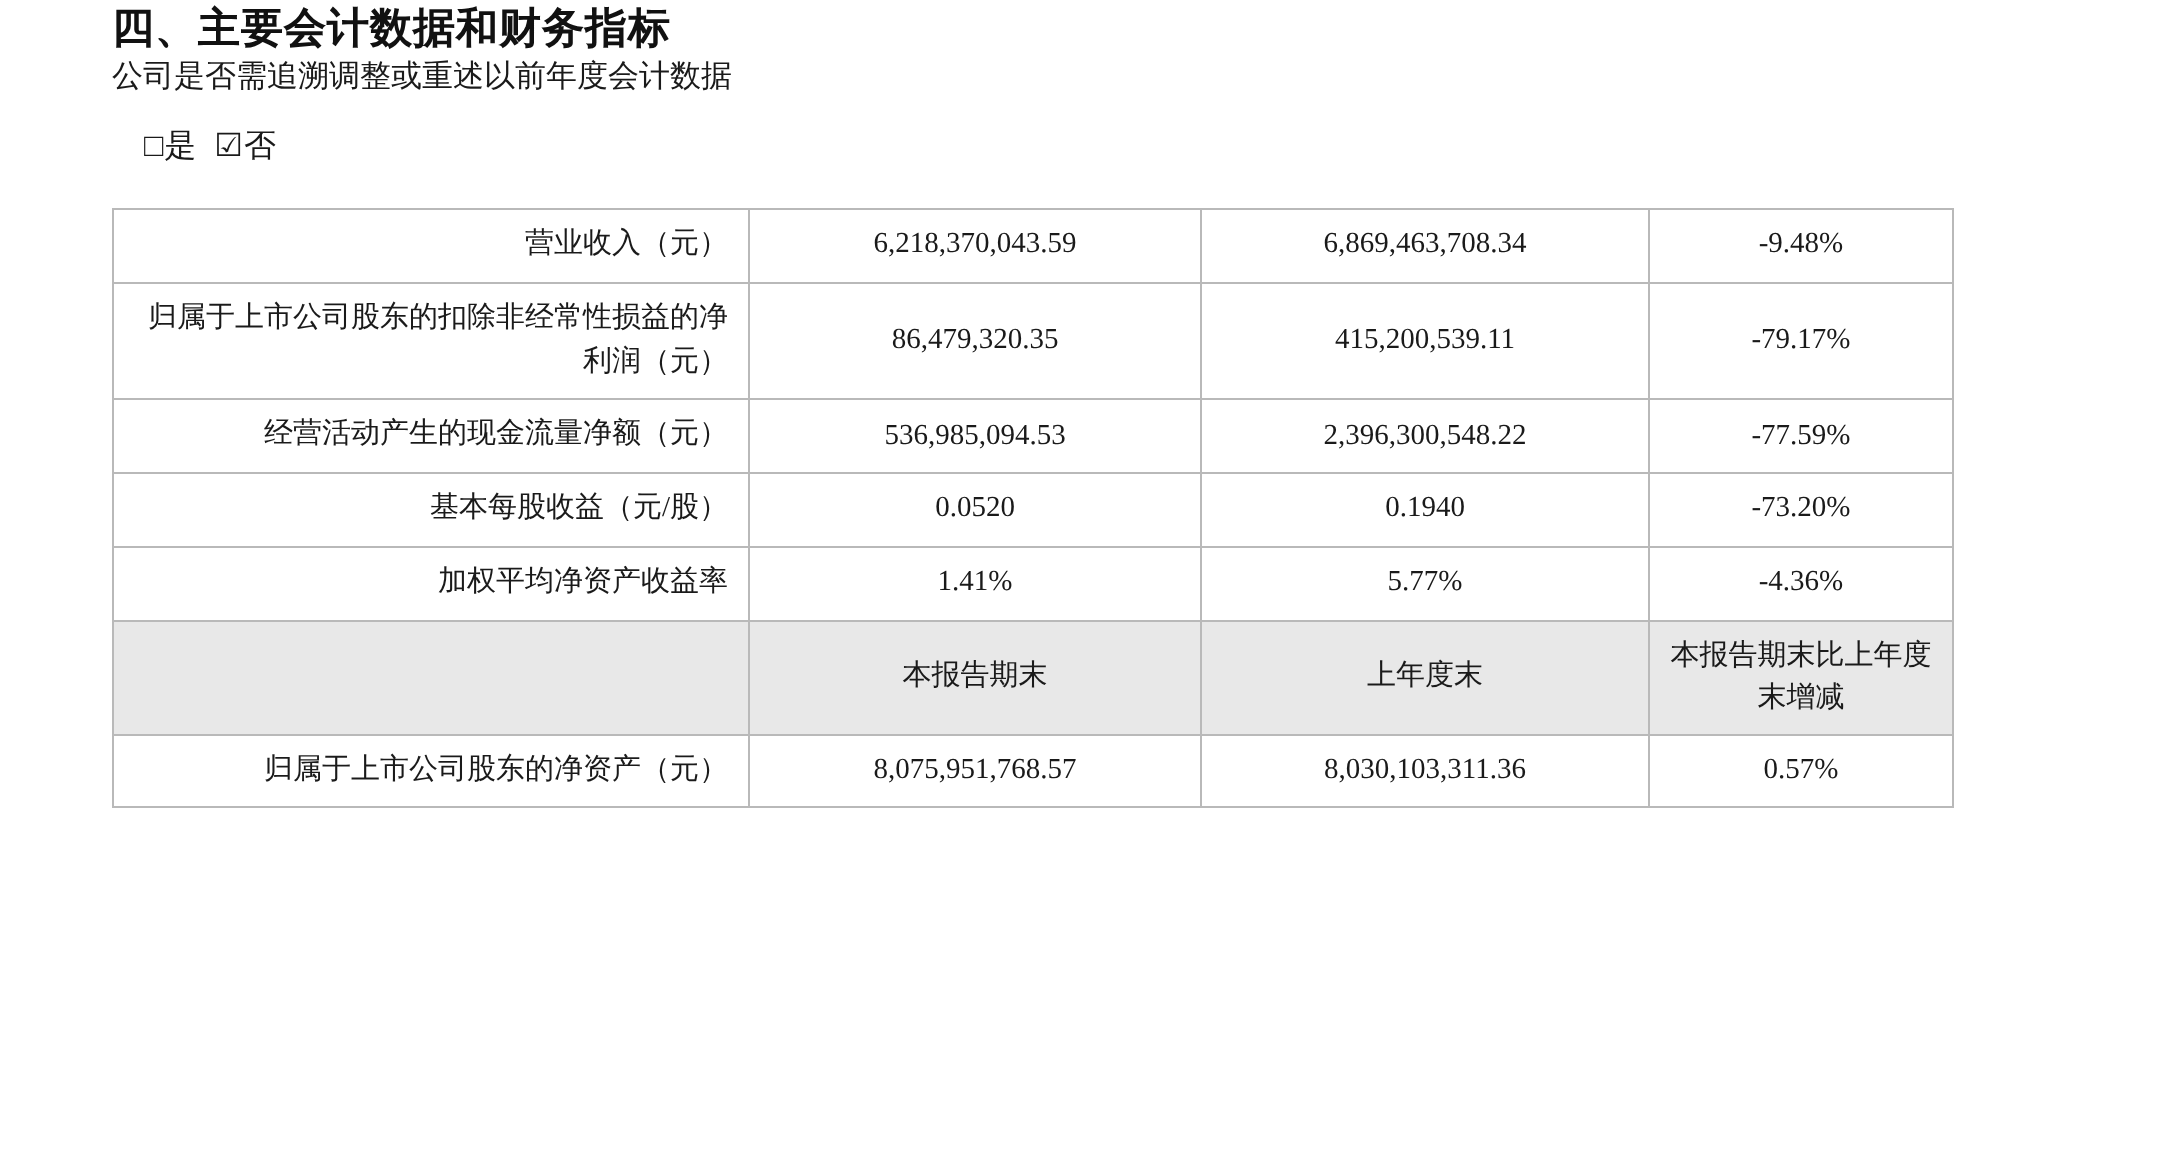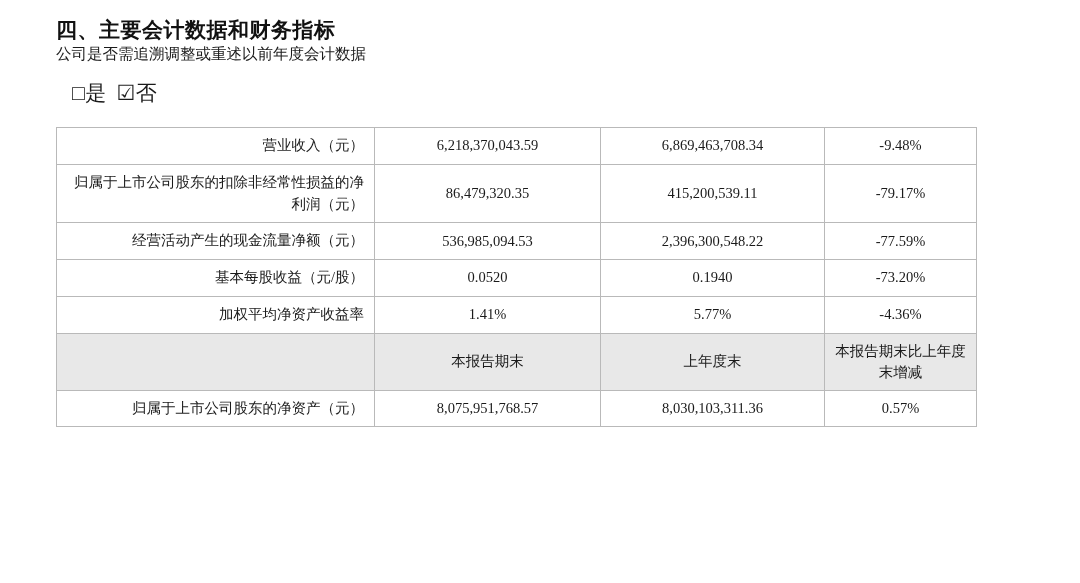--- a/index.html
+++ b/index.html
@@ -20,29 +20,28 @@
     height: 583px;
     box-sizing: border-box;
     padding: 0 56px;
   }
   .section-title {
     font-family: Liberation Sans, sans-serif;
     font-weight: bold;
     font-size: 21px;
     letter-spacing: 0.5px;
     margin: 0;
-    padding-top: 16px;
     color: #111111;
   }
   .question {
     font-size: 15.5px;
     color: #1a1a1a;
   }
   .choices {
-    font-size: 21px;
+    font-size: 16px;
     margin-top: 14px;
     color: #1a1a1a;
     letter-spacing: 0.5px;
     padding-left: 16px;
   }
   .choice {
     display: inline-block;
     margin-right: 4px;
   }
   table.fin {

